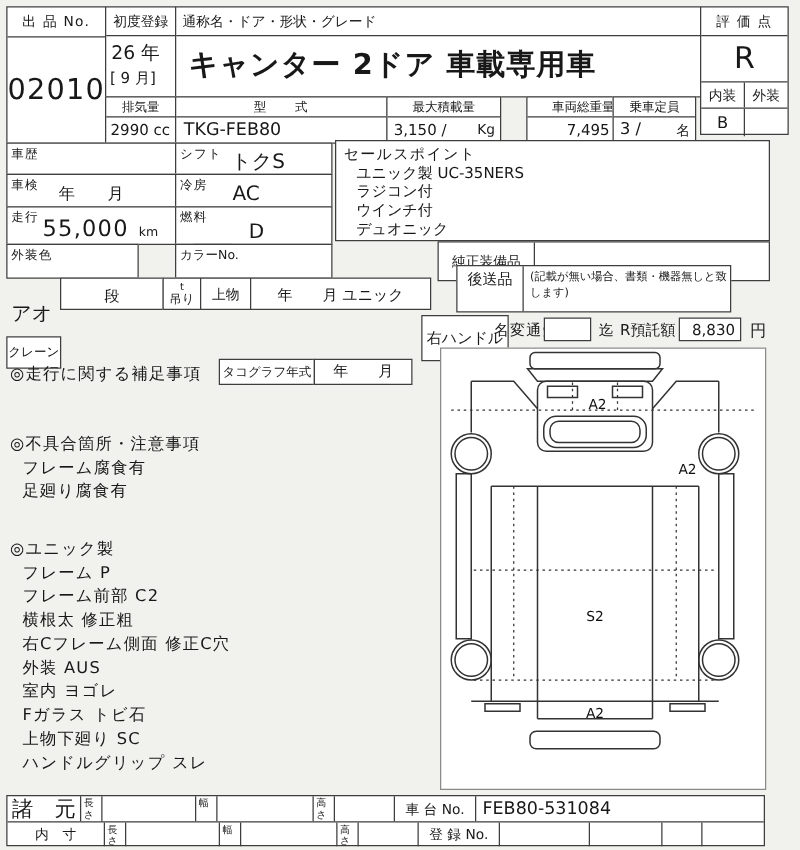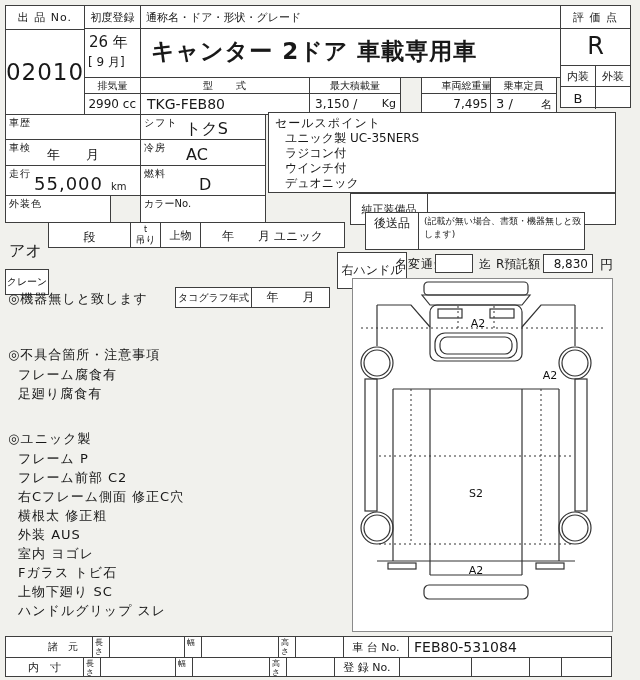--- a/index.html
+++ b/index.html
@@ -161,40 +161,40 @@
   </div>
   <div class="abs" style="left:395px;top:256px;font-size:12px;letter-spacing:1px;">名変通知</div>
   <div class="abs box" style="left:435px;top:254px;width:38px;height:19px;"></div>
   <div class="abs" style="left:479px;top:256px;font-size:12px;">迄</div>
   <div class="abs" style="left:496px;top:256px;font-size:12px;">R預託額</div>
   <div class="abs box" style="left:543px;top:254px;width:50px;height:19px;">
     <div class="valR" style="font-size:12px;">8,830</div>
   </div>
   <div class="abs" style="left:600px;top:256px;font-size:13px;">円</div>
 
-  <div class="abs note-title" style="left:8px;top:290px;">◎機器無しと致します</div>
+  <div class="abs note-title" style="left:8px;top:290px;">◎走行に関する補足事項</div>
   <div class="abs box" style="left:175px;top:287px;width:77px;height:21px;">
     <div class="valC" style="font-size:10px;">タコグラフ年式</div>
   </div>
   <div class="abs box" style="left:251px;top:287px;width:79px;height:21px;">
     <div class="valC" style="font-size:12px;">年　　月</div>
   </div>
 
   <div class="abs note-title" style="left:8px;top:346px;">◎不具合箇所・注意事項</div>
   <div class="abs" style="left:18px;top:365px;line-height:19px;">
     <div class="list-item">フレーム腐食有</div>
     <div class="list-item">足廻り腐食有</div>
   </div>
 
   <div class="abs note-title" style="left:8px;top:430px;">◎ユニック製</div>
   <div class="abs" style="left:18px;top:449px;line-height:19px;">
     <div class="list-item">フレーム P</div>
     <div class="list-item">フレーム前部 C2</div>
+    <div class="list-item">横根太 修正粗</div>
     <div class="list-item">右Cフレーム側面 修正C穴</div>
-    <div class="list-item">横根太 修正粗</div>
     <div class="list-item">外装 AUS</div>
     <div class="list-item">室内 ヨゴレ</div>
     <div class="list-item">Fガラス トビ石</div>
     <div class="list-item">上物下廻り SC</div>
     <div class="list-item">ハンドルグリップ スレ</div>
   </div>
 
   <div class="abs" style="left:352px;top:278px;width:261px;height:354px;border:1px solid #8a8a8a;background:#fff;">
     <svg width="259" height="352" viewBox="0 0 259 352">
       <g fill="none" stroke="#333" stroke-width="1.2">
@@ -249,21 +249,21 @@
         <text x="125" y="48">A2</text>
         <text x="197" y="100">A2</text>
         <text x="123" y="218">S2</text>
         <text x="123" y="295">A2</text>
       </g>
     </svg>
   </div>
 
   <div class="abs box" style="left:5px;top:636px;width:607px;height:41px;">
     <div class="flexrow" style="height:20px;border-bottom:1px solid #3e3e3e;">
-      <div class="c valC" style="position:relative;width:59px;font-size:10px;margin-left:28px;">諸　元</div>
+      <div class="c valC" style="position:relative;width:59px;font-size:17px;">諸　元</div>
       <div class="c" style="width:17px;">
           <div class="vtag">長さ</div>
         </div>
       <div class="c" style="width:75px;"></div>
       <div class="c" style="width:17px;">
           <div class="vtag">幅</div>
         </div>
       <div class="c" style="width:77px;"></div>
       <div class="c" style="width:17px;">
           <div class="vtag">高さ</div>

